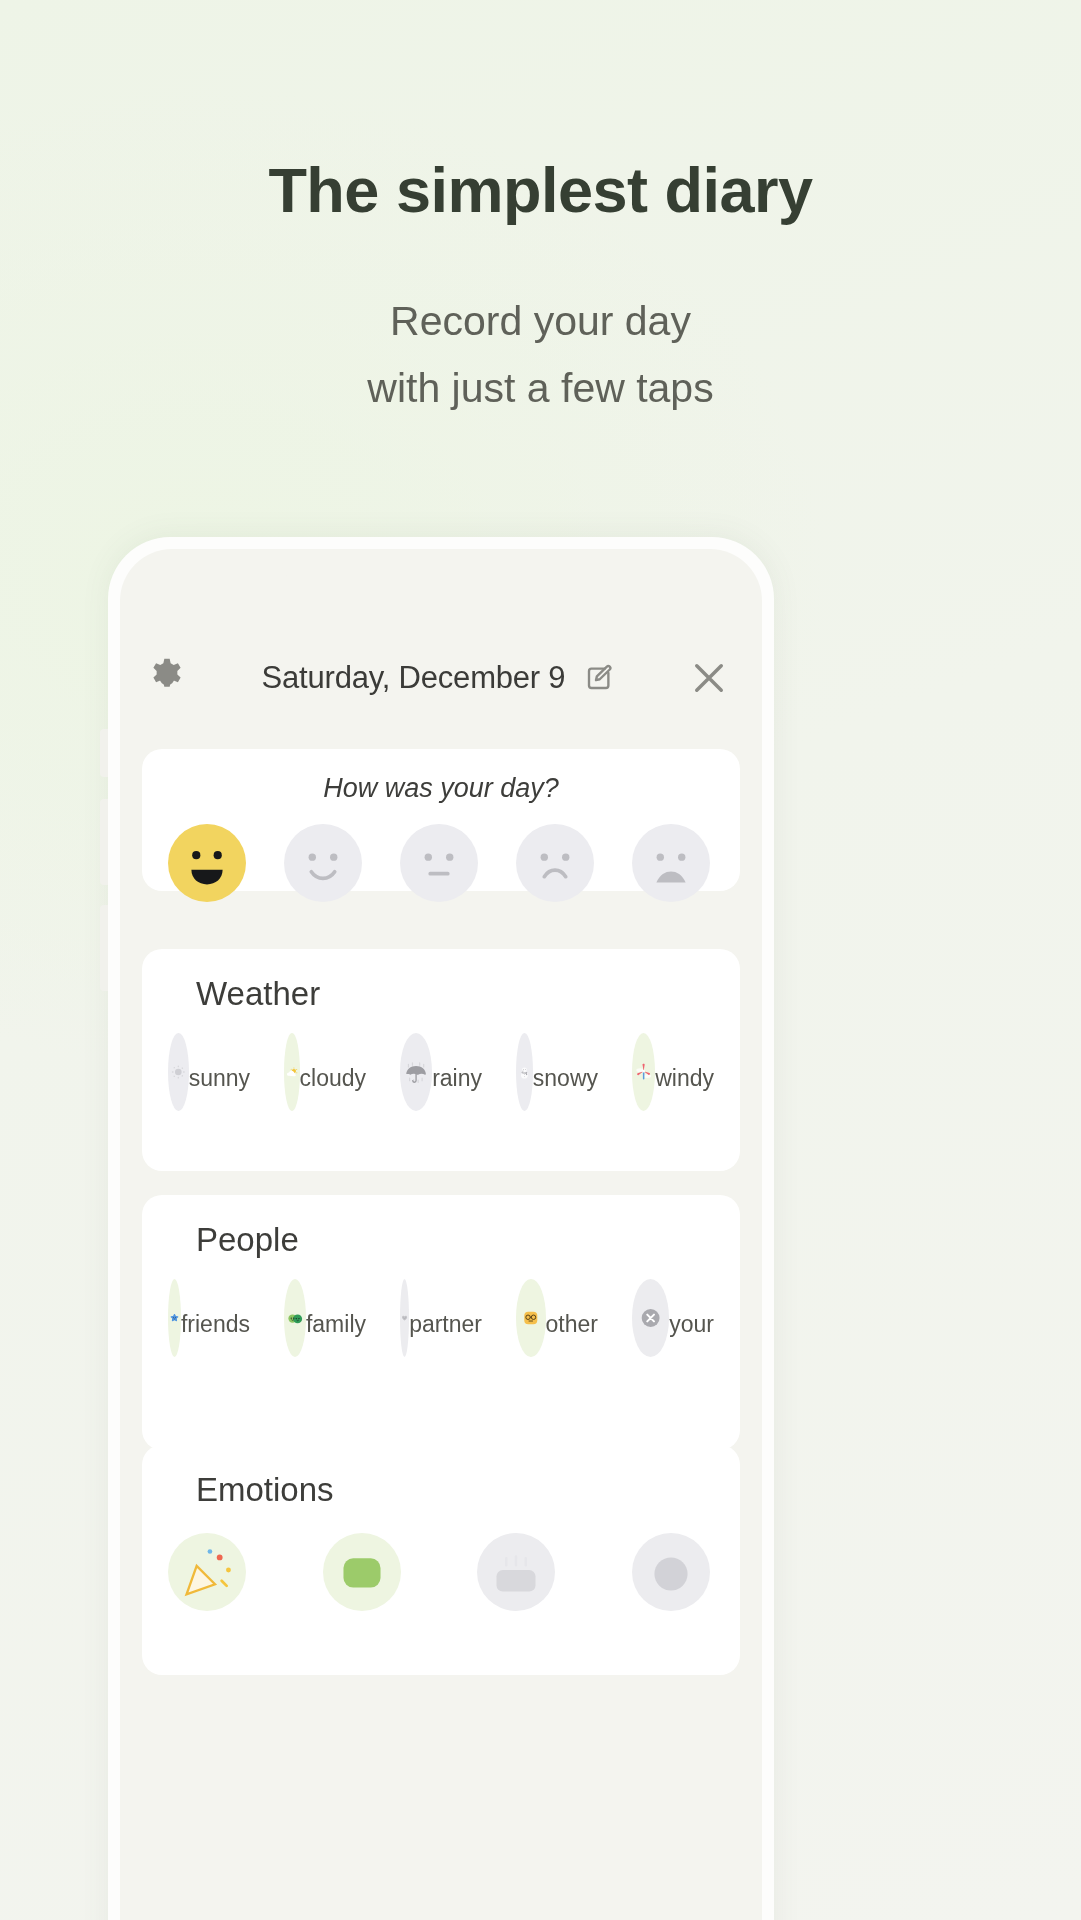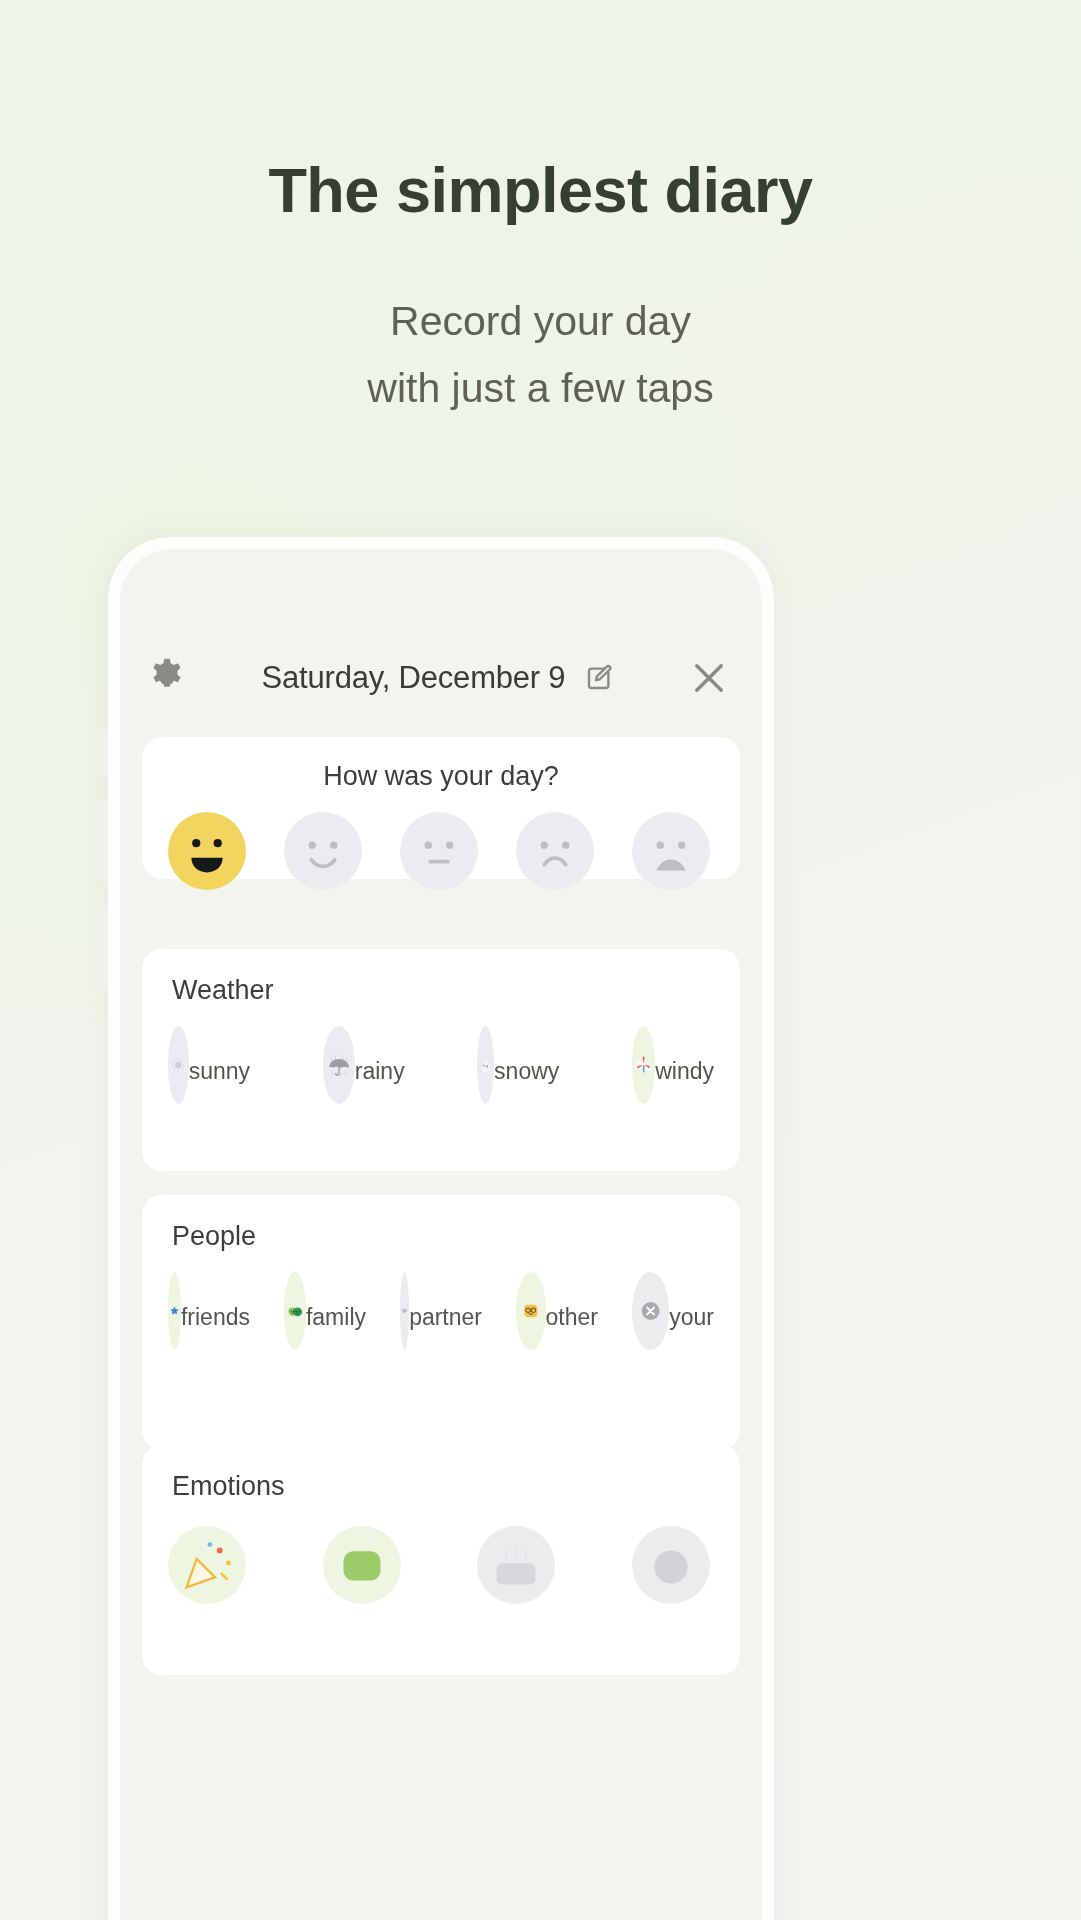--- a/index.html
+++ b/index.html
@@ -110,35 +110,36 @@
   .close-wrap { width: 62px; display: flex; justify-content: center; }
 
   
   .card {
     position: absolute;
     left: 22px;
     right: 22px;
     background: #ffffff;
     border-radius: 20px;
   }
-  #card-mood    { top: 188px; height: 142px; }
+  #card-mood    { top: 200px; height: 142px; font-style: italic; }
   #card-weather { top: 400px; height: 222px; }
   #card-people  { top: 646px; height: 255px; }
   #card-emotion { top: 896px; height: 230px; }
 
   .card-title-center {
     text-align: center;
     font-size: 27px;
     color: #3d3d3a;
     padding-top: 24px;
   }
   .card-title-left {
-    font-size: 27px;
+    font-size: 33px;
     color: #3d3d3a;
     padding: 26px 0 0 30px;
+    margin-left: 24px;
   }
 
   .row {
     display: flex;
     justify-content: space-between;
     padding: 0 26px;
     margin-top: 20px;
   }
   .cell {
     width: 82px;
@@ -286,20 +287,36 @@
                   <rect x="10.5" y="10.5" width="3.3" height="2.5" rx="1.2" transform="rotate(-45 12.1 11.7)"></rect>
                   <rect x="26.2" y="26.2" width="3.3" height="2.5" rx="1.2" transform="rotate(-45 27.8 27.4)"></rect>
                   <rect x="26.2" y="11.3" width="3.3" height="2.5" rx="1.2" transform="rotate(45 27.8 12.5)"></rect>
                   <rect x="10.5" y="27" width="3.3" height="2.5" rx="1.2" transform="rotate(45 12.1 28.2)"></rect>
                 </g>
               </svg>
             </div>
             <div class="cell-label">sunny</div>
           </div>
 
+          <div class="cell">
+            <div class="bubble sel-green">
+              <svg width="78" height="78" viewBox="0 0 40 40">
+                <circle cx="25.6" cy="17.4" r="5.4" fill="#f4c437"></circle>
+                <g fill="#f6ce4c">
+                  <circle cx="25.6" cy="9.6" r="1.5"></circle>
+                    <circle cx="32.7" cy="13.4" r="1.4"></circle>
+                  <circle cx="33" cy="21.8" r="1.4"></circle>
+                    <circle cx="18.6" cy="12.6" r="1.3"></circle>
+                  <circle cx="29.3" cy="26.4" r="1.2"></circle>
+                </g>
+                <path d="M12.4 29.8c-2.6 0-4.6-1.9-4.6-4.2s2-4.2 4.6-4.2c.25 0 .5.02.74.06.9-2.55 3.5-4.4 6.55-4.4 3.6 0 6.6 2.6 6.95 5.9 2.25.25 3.96 2 3.96 4.1 0 2.3-2 4.2-4.55 4.2z" fill="#ffffff"></path>
+              </svg>
+            </div>
+            <div class="cell-label">cloudy</div>
+          </div>
 
           <div class="cell">
             <div class="bubble">
               <svg width="78" height="78" viewBox="0 0 40 40">
                 <g stroke="#d7d7db" stroke-width="1.5" stroke-linecap="round">
                   <path d="M10.5 10.5v3.2M15.5 8.5v3M24.5 8.5v3M29.5 10.5v3.2"></path>
                   <path d="M12 27.5v3.4M17 29.5v3.2M27.5 27.5v3.4M22.6 30v3"></path>
                 </g>
                 <path d="M7.8 22.6c0-6 5.5-10.2 12.2-10.2s12.2 4.2 12.2 10.2c0 .6-.55 1-1.1.72-1.4-.7-2.85-1.05-4.3-1.05-1.45 0-2.9.35-4.3 1.05a1.25 1.25 0 0 1-1.1 0c-1.4-.7-2.85-1.05-4.3-1.05-1.45 0-2.9.35-4.3 1.05-.55.28-1.1-.12-1.1-.72z" fill="#9d9da2"></path>
                 <path d="M20 22.4v8.3a2.1 2.1 0 0 1-4.2 0" fill="none" stroke="#9d9da2" stroke-width="1.7" stroke-linecap="round"></path>

